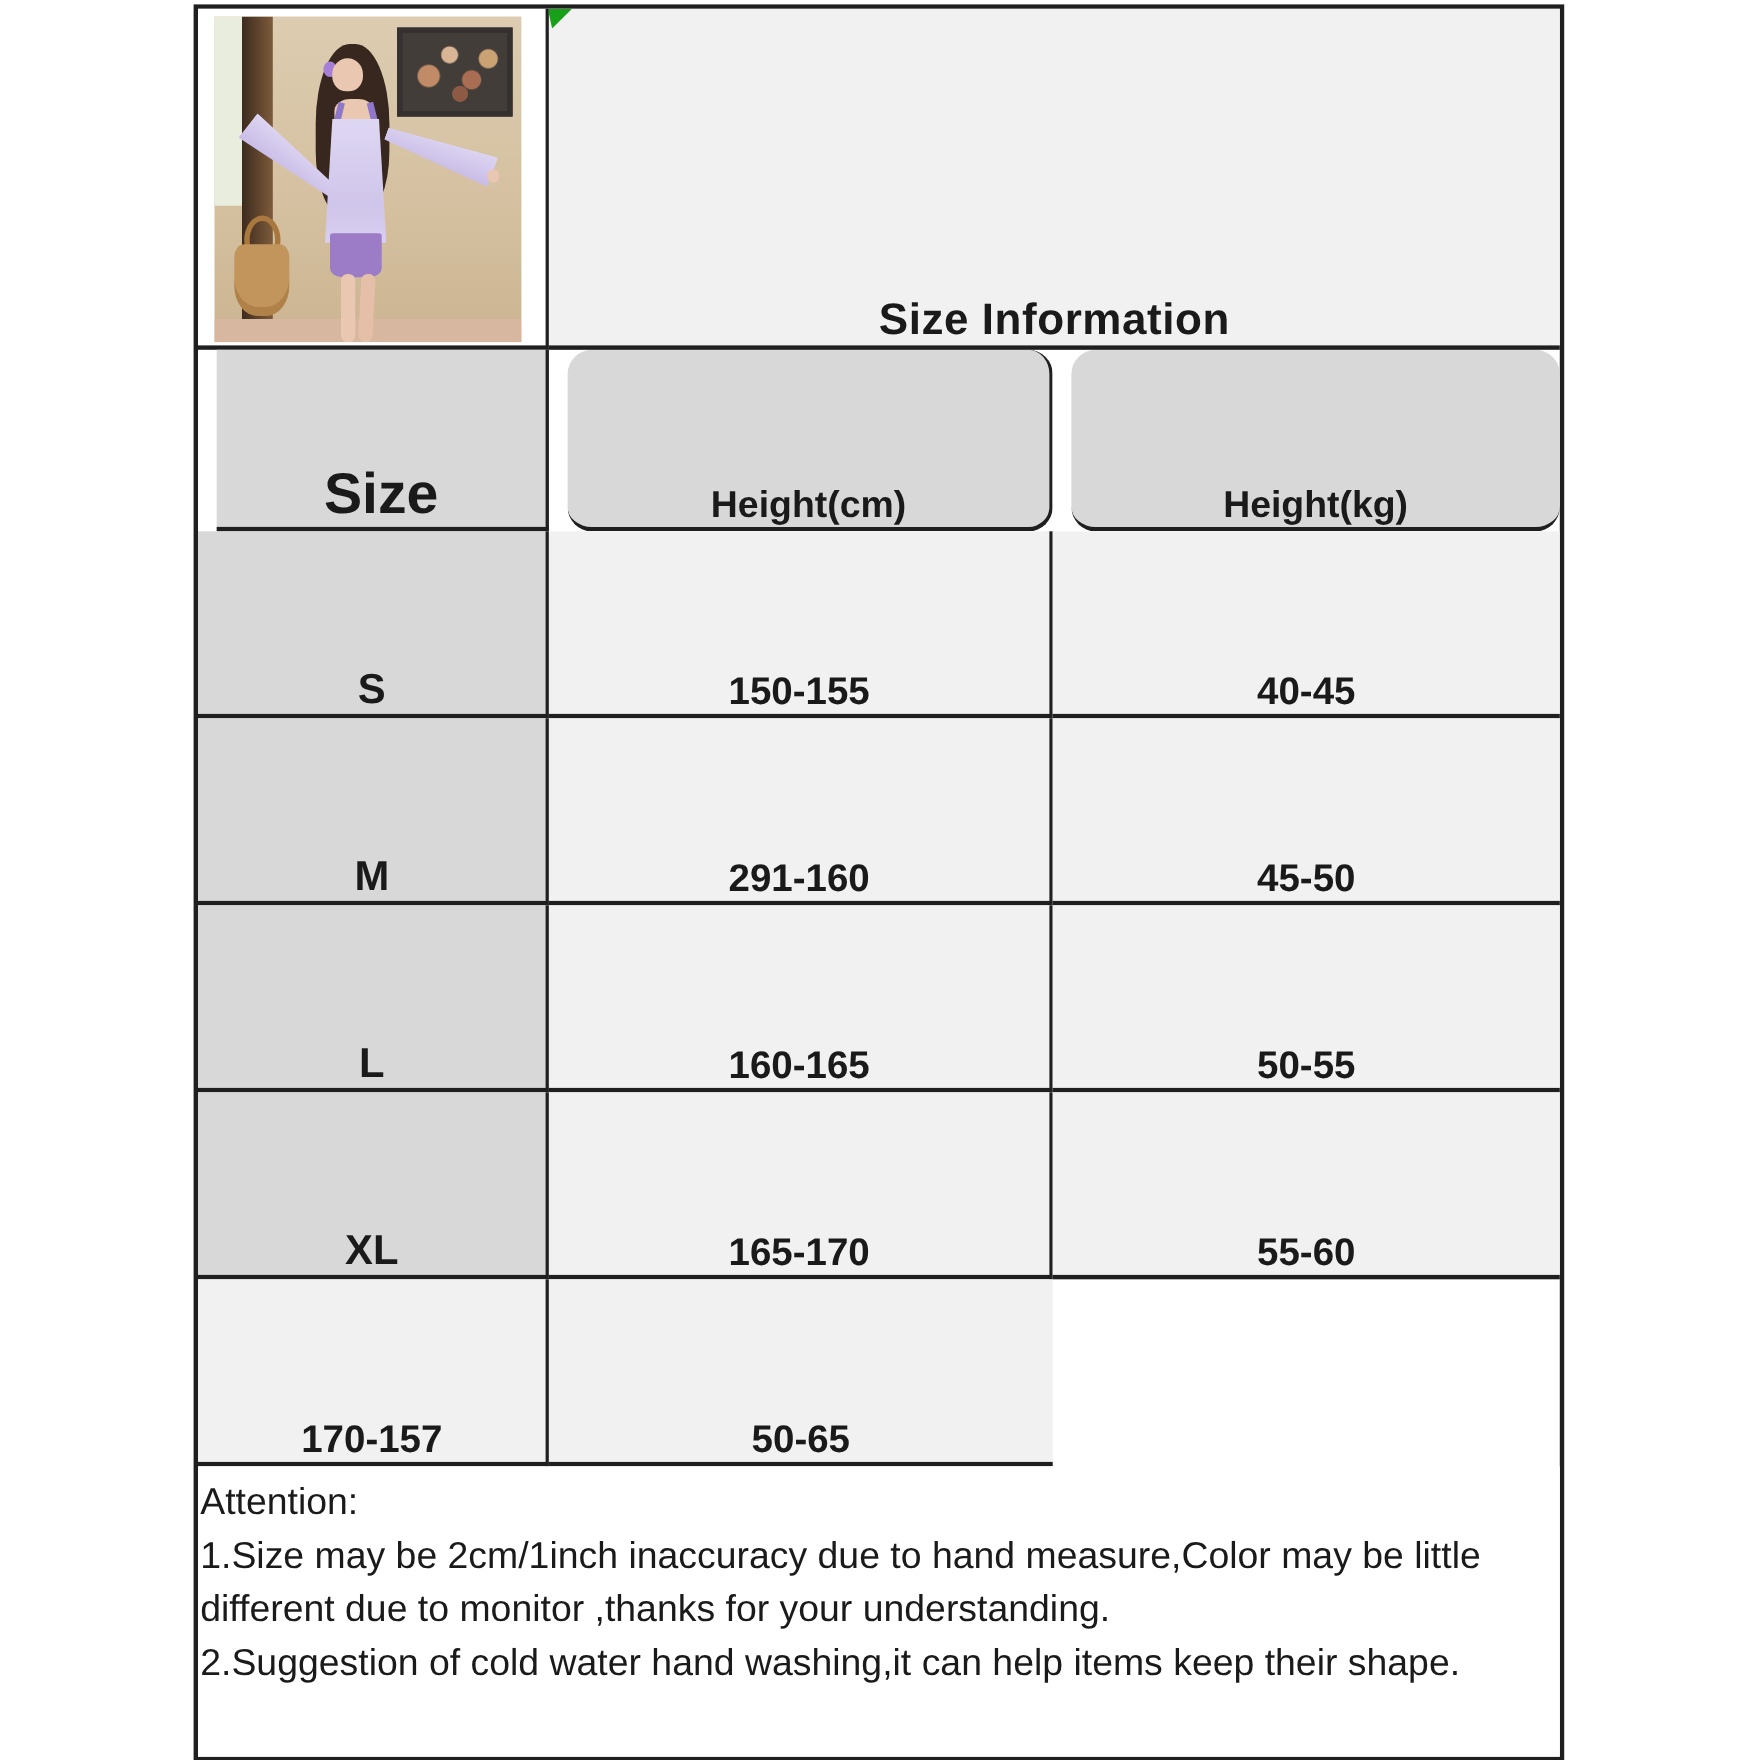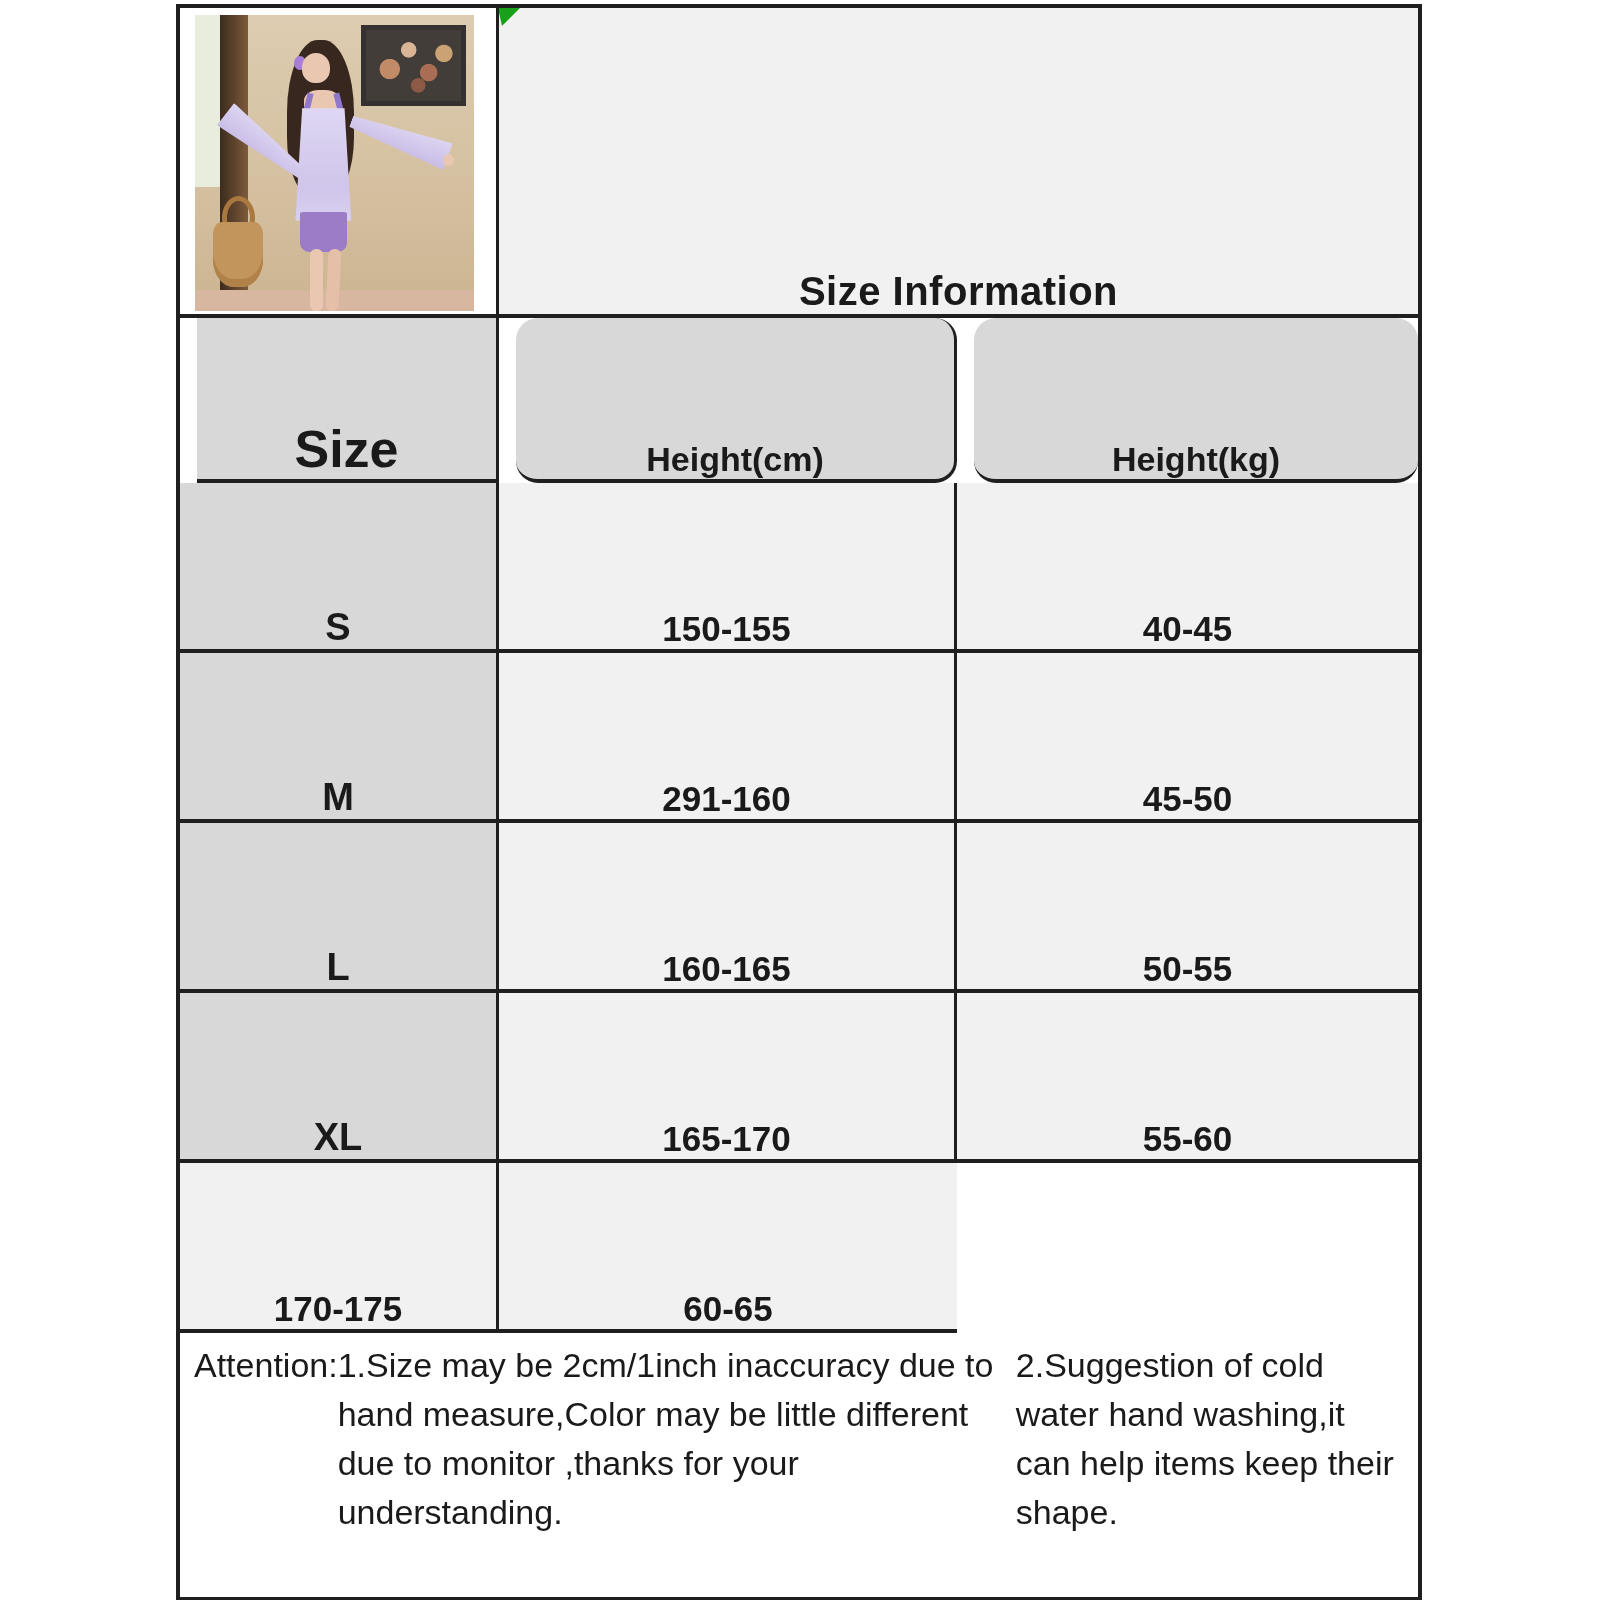--- a/index.html
+++ b/index.html
@@ -57,21 +57,22 @@
 
   
   .label-cell { background: #d8d8d8; font-weight: bold; font-size: 38px; }
   .value-cell { background: #f1f1f1; font-weight: bold; font-size: 35px; }
 
   
   .attention-cell {
     grid-column: 1 / 4; grid-row: 8;
     background: #ffffff;
     align-items: flex-start; justify-content: flex-start;
-    padding: 8px 14px;
+    flex-direction: column;
+    padding: 8px 2px;
   }
   .attention-cell div { font-size: 34px; line-height: 1.44; font-weight: 400; }
 
   
   .photo {
     position: relative;
     width: 100%; height: 100%;
     background: linear-gradient(180deg, #ddccb1 0%, #d5c1a1 55%, #cbb491 100%);
     overflow: hidden;
   }
@@ -181,22 +182,22 @@
   <div class="cell value-cell no-r">45-50</div>
 
   <div class="cell label-cell">L</div>
   <div class="cell value-cell">160-165</div>
   <div class="cell value-cell no-r">50-55</div>
 
   <div class="cell label-cell">XL</div>
   <div class="cell value-cell">165-170</div>
   <div class="cell value-cell no-r">55-60</div>
 
-  <div class="cell value-cell">170-175</div>
-  <div class="cell value-cell no-r">60-65</div>
+  <div class="cell value-cell">170-157</div>
+  <div class="cell value-cell no-r">50-65</div>
 
   <div class="cell attention-cell no-r no-b">
     <div>Attention:</div>
     <div>1.Size may be 2cm/1inch inaccuracy due to hand measure,Color may be little different due to monitor ,thanks for your understanding.</div>
     <div>2.Suggestion of cold water hand washing,it can help items keep their shape.</div>
   </div>
 
 </div>
 
 </body></html>

